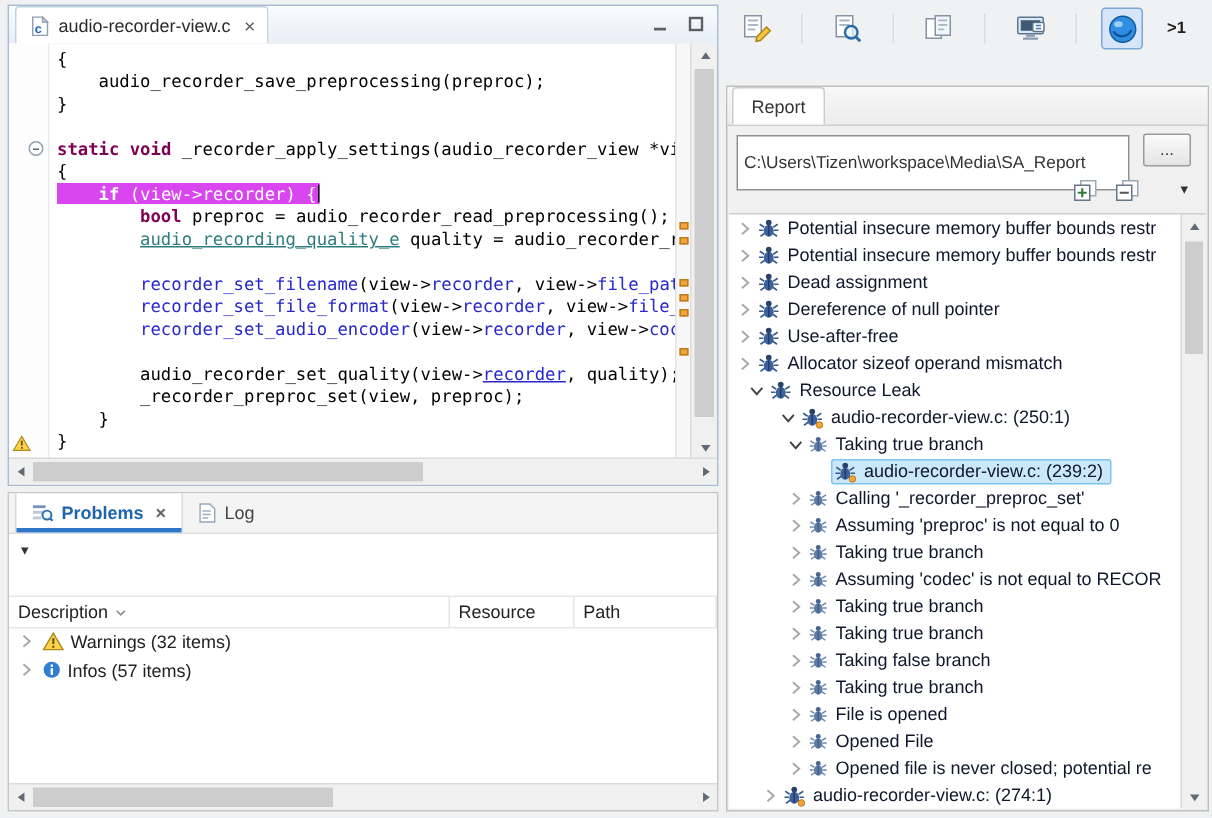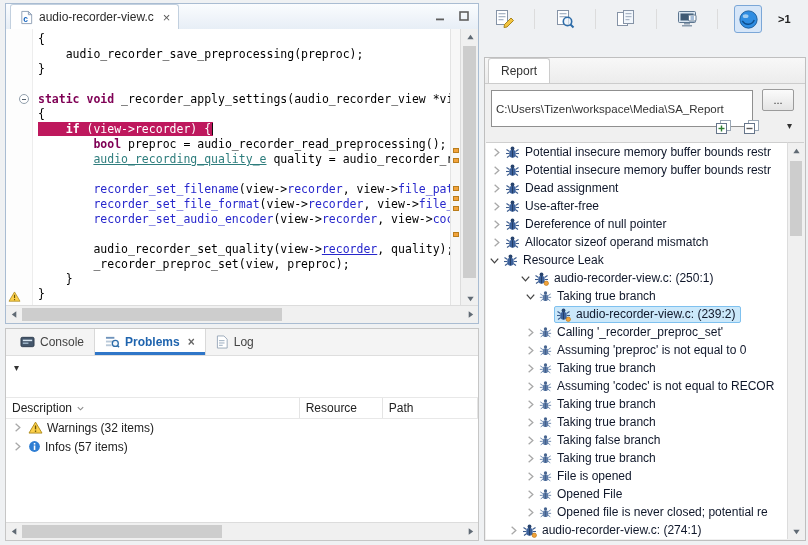--- a/index.html
+++ b/index.html
@@ -28,21 +28,21 @@
   .gwarn{position:absolute;left:2px;width:13px;height:12px;}
   .gwarn svg{width:13px;height:11px;}
   .code{position:absolute;left:27px;top:0;right:28px;bottom:0;overflow:hidden;padding:3px 0 0 5px;
         font-family:"DejaVu Sans Mono",monospace;font-size:11.5px;line-height:15px;color:#000;}
   .cl{height:15px;white-space:pre;}
   .cl .p{color:#000;}
   .cl .k{color:#7f0055;font-weight:bold;}
   .cl .b{color:#2727cc;}
   .cl .t{color:#2e7d7d;text-decoration:underline;}
   .cl .lk{color:#2727cc;text-decoration:underline;}
-  .cl.sel .lw{background:#be185d;}
+  .cl.sel .lw{background:#d946ef;}
   .cl.sel .lw span{color:#fff !important;}
   .caret{display:inline-block;width:1px;height:12px;background:#101010;vertical-align:-2px;margin-left:1px;}
   .ruler{position:absolute;right:17px;top:0;bottom:0;width:10px;background:#f7f7f7;border-left:1px solid #e3e3e3;}
   .rmark{position:absolute;left:1.5px;width:6px;height:5px;background:#f2a33c;border:1px solid #b97d1c;box-sizing:border-box;}
   .vscroll{position:absolute;right:0;top:0;bottom:0;width:17px;background:#f0f0f0;border-left:1px solid #dcdcdc;}
   .vscroll .vthumb{left:2px;right:2px;top:17px;height:232px;}
   .vscroll .up{top:0;right:0;}
   .vscroll .down{bottom:0;right:0;}
   .hscroll{position:absolute;left:0;right:0;bottom:0;height:17px;background:#f0f0f0;border-top:1px solid #dcdcdc;}
   .hscroll .left{left:0;top:0;}
@@ -184,30 +184,20 @@
     <span class="sarrow right">
         <svg viewBox="0 0 10 10" width="9" height="9">
           <path d="M8 5 3 8.5v-7z" fill="#606a74"></path>
         </svg>
       </span>
   </div>
 </div>
 
 <div class="console-part">
   <div class="ctabbar" id="consoleTabs">
-      <div class="ctab">
-        <span class="icon">
-          <svg viewBox="0 0 16 15" width="15" height="14">
-            <rect x="1" y="2.5" width="14" height="10" rx="1.5" fill="#44566b" stroke="#2e3c4d"></rect>
-            <rect x="3" y="5" width="10" height="1.6" fill="#d8e6f2"></rect>
-            <rect x="3" y="8" width="6" height="1.6" fill="#9db4c8"></rect>
-          </svg>
-        </span>
-        <span>Console</span>
-      </div>
       <div class="ctab active">
         <span class="icon">
           <svg viewBox="0 0 16 15" width="15" height="14">
             <rect x="1" y="2" width="9" height="2" fill="#6f93bb"></rect>
             <rect x="1" y="6" width="9" height="2" fill="#b9c9d9"></rect>
             <rect x="1" y="10" width="6" height="2" fill="#b9c9d9"></rect>
             <circle cx="11" cy="9" r="3.2" fill="#eaf2fa" fill-opacity="0.6" stroke="#2d6ca8" stroke-width="1.4"></circle>
             <line x1="13.2" y1="11.2" x2="15" y2="13" stroke="#2d6ca8" stroke-width="1.6"></line>
           </svg>
         </span>
@@ -475,21 +465,21 @@
                 <line x1="2" y1="12.5" x2="4.8" y2="10.5"></line>
                 <line x1="13.5" y1="4.5" x2="10.5" y2="6.5"></line>
                 <line x1="14" y1="8.5" x2="11" y2="8.5"></line>
                 <line x1="13" y1="12.5" x2="10.2" y2="10.5"></line>
               </g>
               <circle cx="7.5" cy="3.4" r="1.9" fill="#27436d"></circle>
               <ellipse cx="7.5" cy="8.8" rx="3.3" ry="4" fill="#3c619c"></ellipse>
               <line x1="7.5" y1="5.2" x2="7.5" y2="12.4" stroke="#203a61" stroke-width="0.9"></line>
             </svg>
           </span>
-          <span class="tlabel">Use-after-free</span>
+          <span class="tlabel">Dereference of null pointer</span>
         </span>
       </div>
       <div class="trow" style="padding-left: 3px;">
         <span class="chev">
           <svg viewBox="0 0 14 14" width="13" height="13">
             <polyline points="5,3 9.5,7 5,11" fill="none" stroke="#a8a8a8" stroke-width="1.4"></polyline>
           </svg>
         </span>
         <span class="selwrap">
           <span class="icon">
@@ -500,21 +490,21 @@
                 <line x1="2" y1="12.5" x2="4.8" y2="10.5"></line>
                 <line x1="13.5" y1="4.5" x2="10.5" y2="6.5"></line>
                 <line x1="14" y1="8.5" x2="11" y2="8.5"></line>
                 <line x1="13" y1="12.5" x2="10.2" y2="10.5"></line>
               </g>
               <circle cx="7.5" cy="3.4" r="1.9" fill="#27436d"></circle>
               <ellipse cx="7.5" cy="8.8" rx="3.3" ry="4" fill="#3c619c"></ellipse>
               <line x1="7.5" y1="5.2" x2="7.5" y2="12.4" stroke="#203a61" stroke-width="0.9"></line>
             </svg>
           </span>
-          <span class="tlabel">Dereference of null pointer</span>
+          <span class="tlabel">Use-after-free</span>
         </span>
       </div>
       <div class="trow" style="padding-left: 3px;">
         <span class="chev">
           <svg viewBox="0 0 14 14" width="13" height="13">
             <polyline points="5,3 9.5,7 5,11" fill="none" stroke="#a8a8a8" stroke-width="1.4"></polyline>
           </svg>
         </span>
         <span class="selwrap">
           <span class="icon">
@@ -528,21 +518,21 @@
                 <line x1="13" y1="12.5" x2="10.2" y2="10.5"></line>
               </g>
               <circle cx="7.5" cy="3.4" r="1.9" fill="#27436d"></circle>
               <ellipse cx="7.5" cy="8.8" rx="3.3" ry="4" fill="#3c619c"></ellipse>
               <line x1="7.5" y1="5.2" x2="7.5" y2="12.4" stroke="#203a61" stroke-width="0.9"></line>
             </svg>
           </span>
           <span class="tlabel">Allocator sizeof operand mismatch</span>
         </span>
       </div>
-      <div class="trow" style="padding-left: 1px;">
+      <div class="trow" style="padding-left: 11px;">
         <span class="chev">
           <svg viewBox="0 0 14 14" width="13" height="13">
             <polyline points="3,5 7,9.5 11,5" fill="none" stroke="#444" stroke-width="1.4"></polyline>
           </svg>
         </span>
         <span class="selwrap">
           <span class="icon">
             <svg viewBox="0 0 15 15" width="15" height="15">
               <g stroke="#3a5a8c" stroke-width="1.1">
                 <line x1="1.5" y1="4.5" x2="4.5" y2="6.5"></line>

